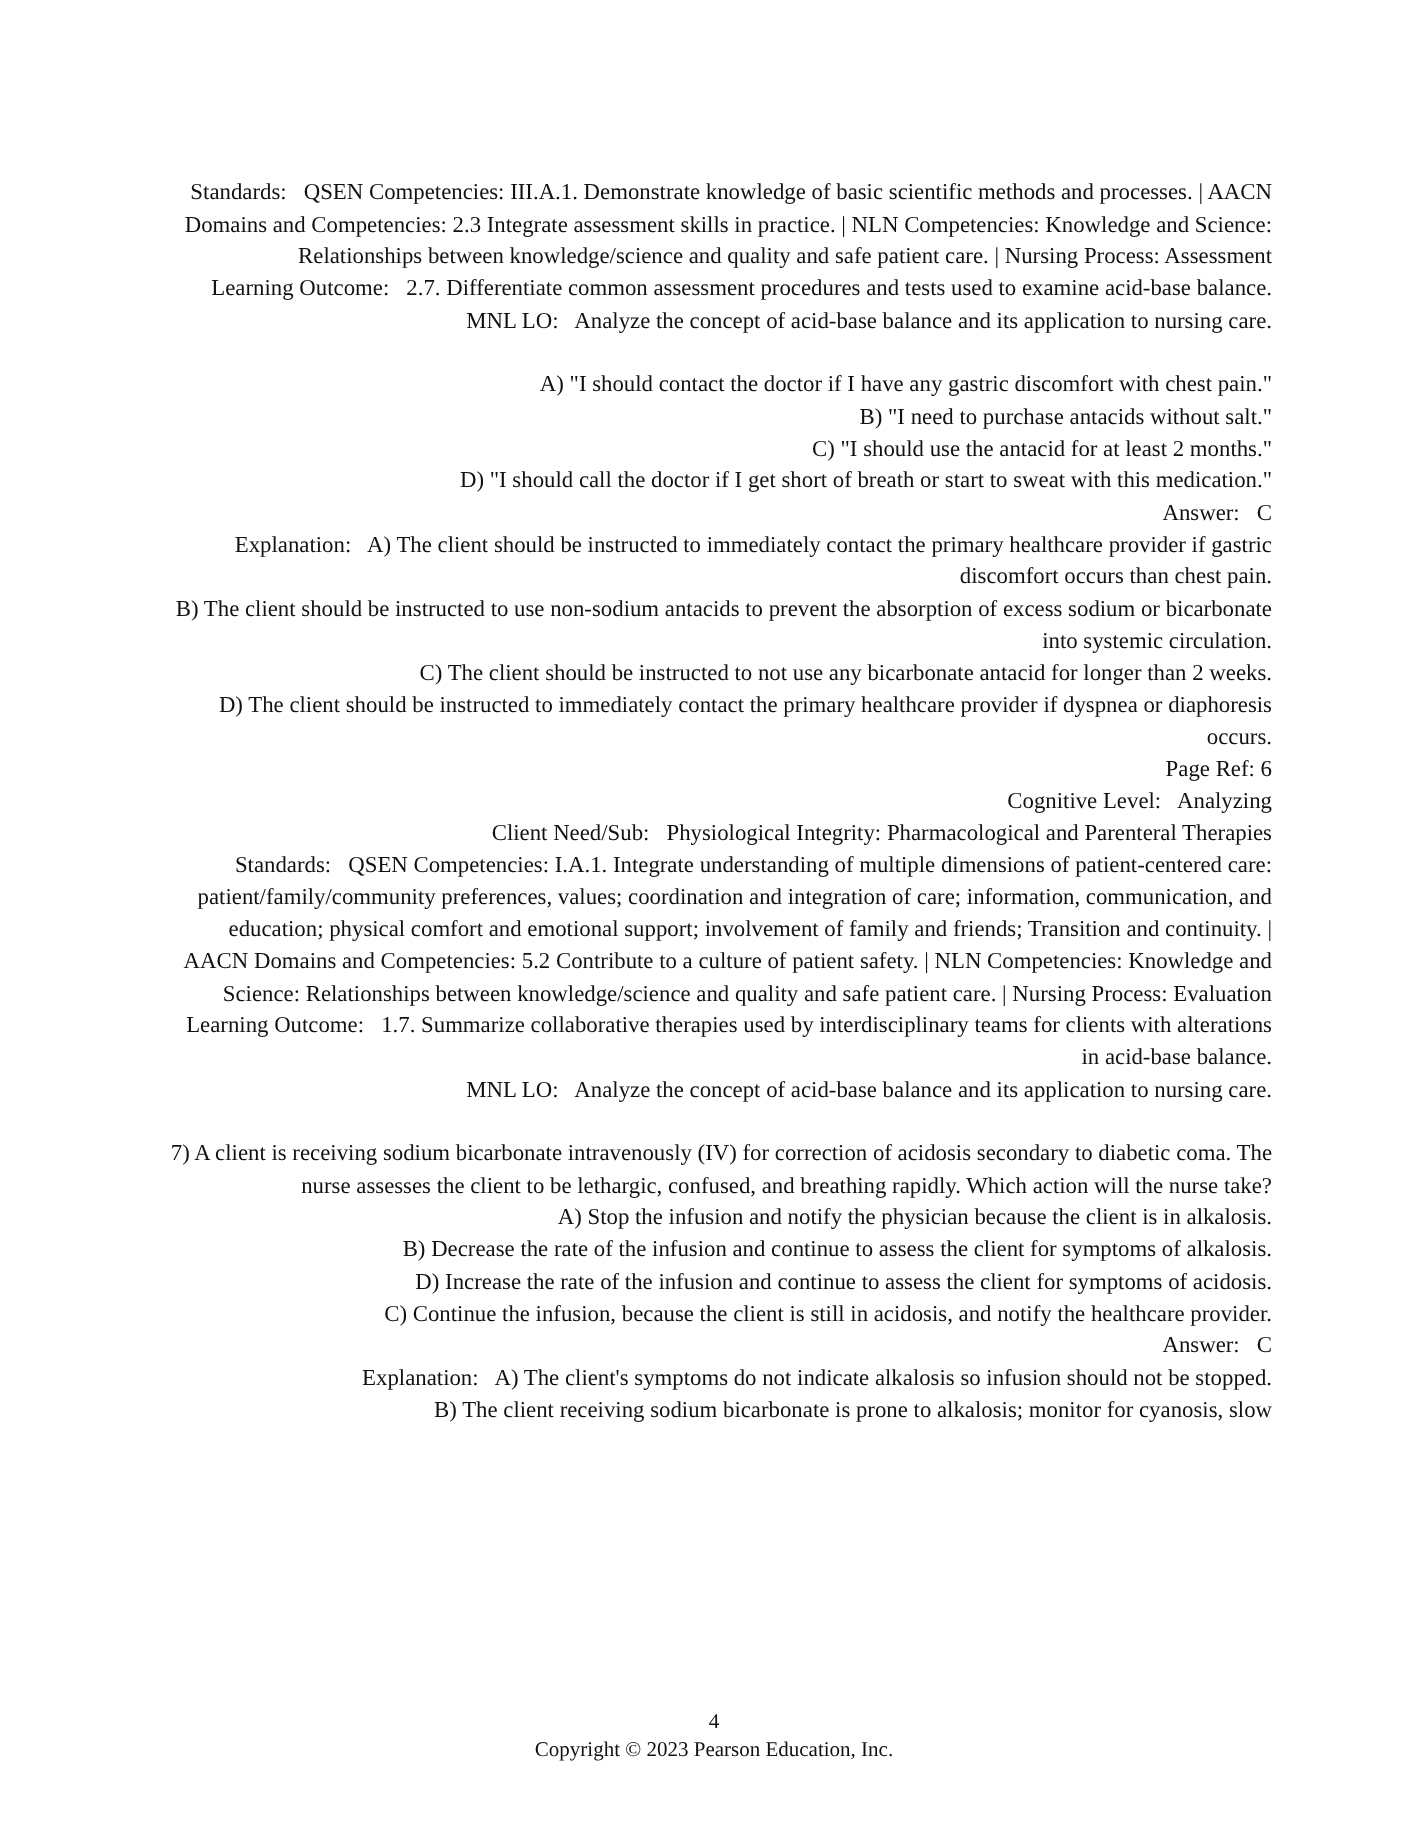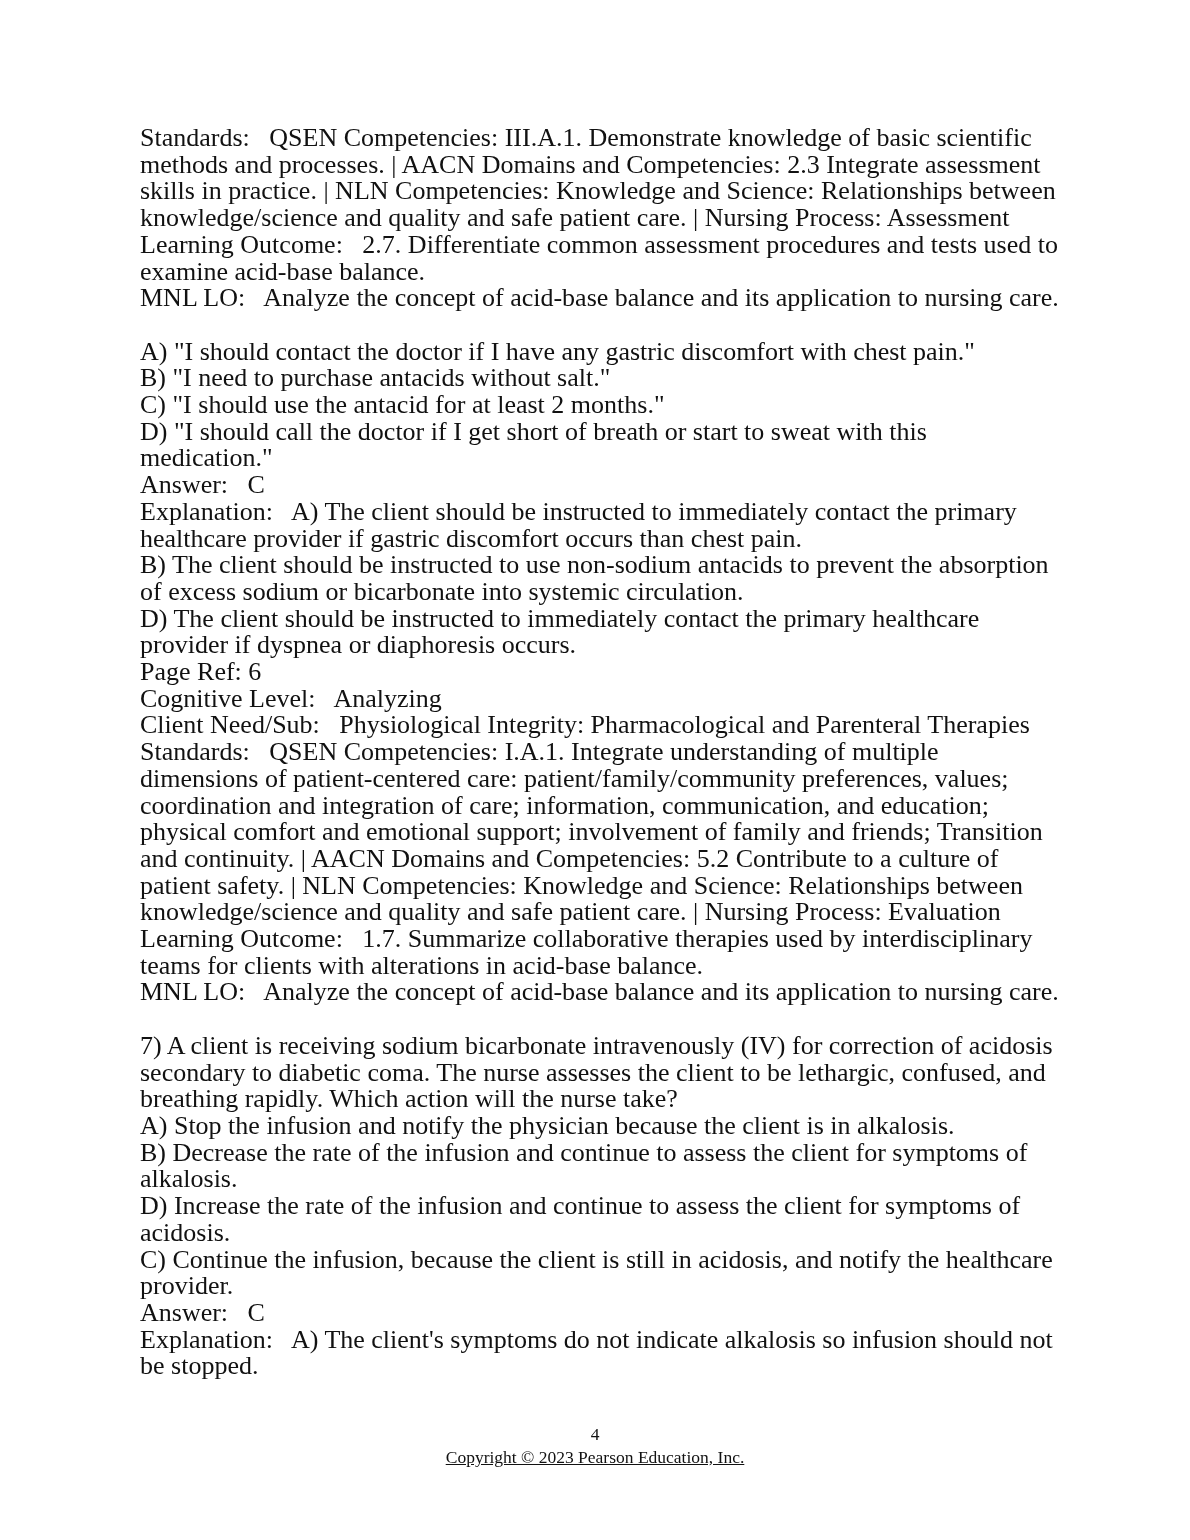--- a/index.html
+++ b/index.html
@@ -1,62 +1,65 @@
 <!DOCTYPE html>
 <html><head>
 <meta charset="utf-8">
 <style>
   html, body { margin: 0; padding: 0; background: #ffffff; }
   body { width: 1190px; height: 1540px; position: relative; overflow: hidden; }
   .page {
-    position: absolute; left: 140px; top: 125px; width: 920px;
-    font-family: "Liberation Serif", serif; font-size: 26px; line-height: 26.7px;
+    position: absolute; left: 140px; top: 148px; width: 920px;
+    font-family: "Liberation Serif", serif; font-size: 19px; line-height: 26.7px;
     color: #111111;
+    text-align: right;
   }
   .line { white-space: pre-wrap; }
   .gap { height: 26.7px; }
   .footer {
     position: absolute; left: 0; width: 1190px; text-align: center;
     font-family: "Liberation Serif", serif; font-size: 17.5px; color: #111111;
   }
   .pg { top: 1424px; }
-  .copy { top: 1447px; text-decoration: underline; }
+  .copy { top: 1447px; }
 </style>
 </head>
 <body>
 
 <div class="page">
   <div class="line">Standards:   QSEN Competencies: III.A.1. Demonstrate knowledge of basic scientific methods and processes. | AACN Domains and Competencies: 2.3 Integrate assessment skills in practice. | NLN Competencies: Knowledge and Science: Relationships between knowledge/science and quality and safe patient care. | Nursing Process: Assessment</div>
   <div class="line">Learning Outcome:   2.7. Differentiate common assessment procedures and tests used to examine acid-base balance.</div>
   <div class="line">MNL LO:   Analyze the concept of acid-base balance and its application to nursing care.</div>
   <div class="gap"></div>
 
   <div>
     <div class="line">A) "I should contact the doctor if I have any gastric discomfort with chest pain."</div>
     <div class="line">B) "I need to purchase antacids without salt."</div>
     <div class="line">C) "I should use the antacid for at least 2 months."</div>
     <div class="line">D) "I should call the doctor if I get short of breath or start to sweat with this medication."</div>
     <div class="line">Answer:   C</div>
     <div class="line">Explanation:   A) The client should be instructed to immediately contact the primary healthcare provider if gastric discomfort occurs than chest pain.</div>
     <div class="line">B) The client should be instructed to use non-sodium antacids to prevent the absorption of excess sodium or bicarbonate into systemic circulation.</div>
+    <div class="line">C) The client should be instructed to not use any bicarbonate antacid for longer than 2 weeks.</div>
     <div class="line">D) The client should be instructed to immediately contact the primary healthcare provider if dyspnea or diaphoresis occurs.</div>
     <div class="line">Page Ref: 6</div>
     <div class="line">Cognitive Level:   Analyzing</div>
     <div class="line">Client Need/Sub:   Physiological Integrity: Pharmacological and Parenteral Therapies</div>
     <div class="line">Standards:   QSEN Competencies: I.A.1. Integrate understanding of multiple dimensions of patient-centered care: patient/family/community preferences, values; coordination and integration of care; information, communication, and education; physical comfort and emotional support; involvement of family and friends; Transition and continuity. | AACN Domains and Competencies: 5.2 Contribute to a culture of patient safety. | NLN Competencies: Knowledge and Science: Relationships between knowledge/science and quality and safe patient care. | Nursing Process: Evaluation</div>
     <div class="line">Learning Outcome:   1.7. Summarize collaborative therapies used by interdisciplinary teams for clients with alterations in acid-base balance.</div>
     <div class="line">MNL LO:   Analyze the concept of acid-base balance and its application to nursing care.</div>
   </div>
   <div class="gap"></div>
 
   <div>
     <div class="line">7) A client is receiving sodium bicarbonate intravenously (IV) for correction of acidosis secondary to diabetic coma. The nurse assesses the client to be lethargic, confused, and breathing rapidly. Which action will the nurse take?</div>
     <div class="line">A) Stop the infusion and notify the physician because the client is in alkalosis.</div>
     <div class="line">B) Decrease the rate of the infusion and continue to assess the client for symptoms of alkalosis.</div>
     <div class="line">D) Increase the rate of the infusion and continue to assess the client for symptoms of acidosis.</div>
     <div class="line">C) Continue the infusion, because the client is still in acidosis, and notify the healthcare provider.</div>
     <div class="line">Answer:   C</div>
     <div class="line">Explanation:   A) The client's symptoms do not indicate alkalosis so infusion should not be stopped.</div>
+    <div class="line">B) The client receiving sodium bicarbonate is prone to alkalosis; monitor for cyanosis, slow</div>
   </div>
 </div>
 
 <div class="footer pg">4</div>
 <div class="footer copy">Copyright © 2023 Pearson Education, Inc.</div>
 
 </body></html>

